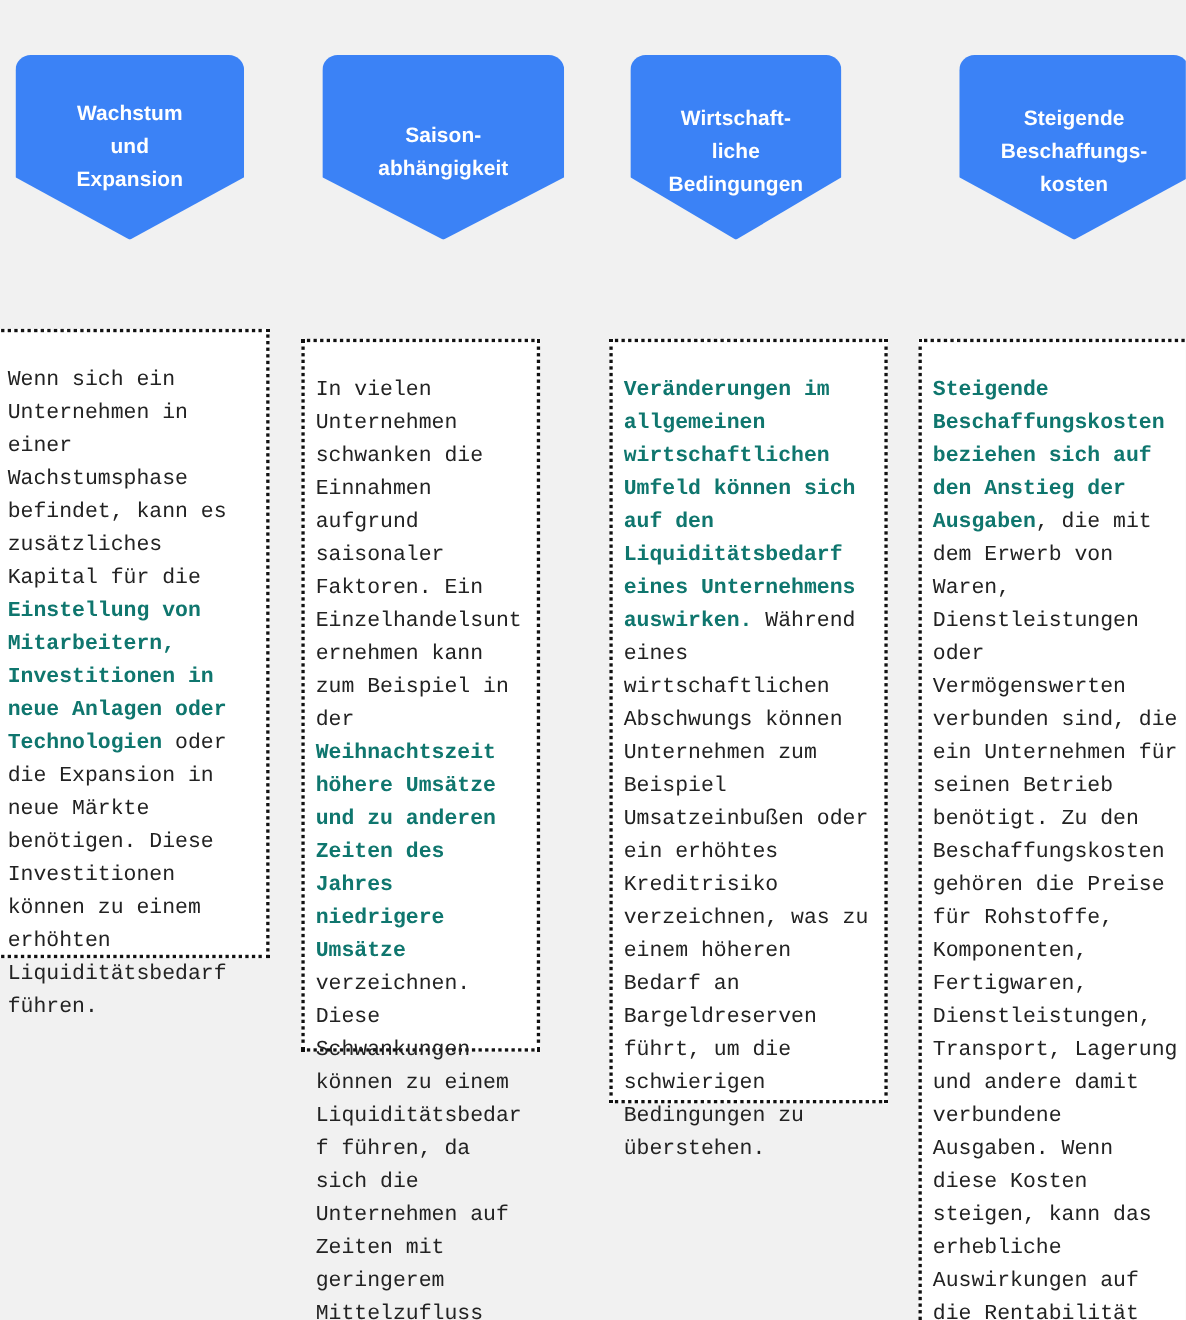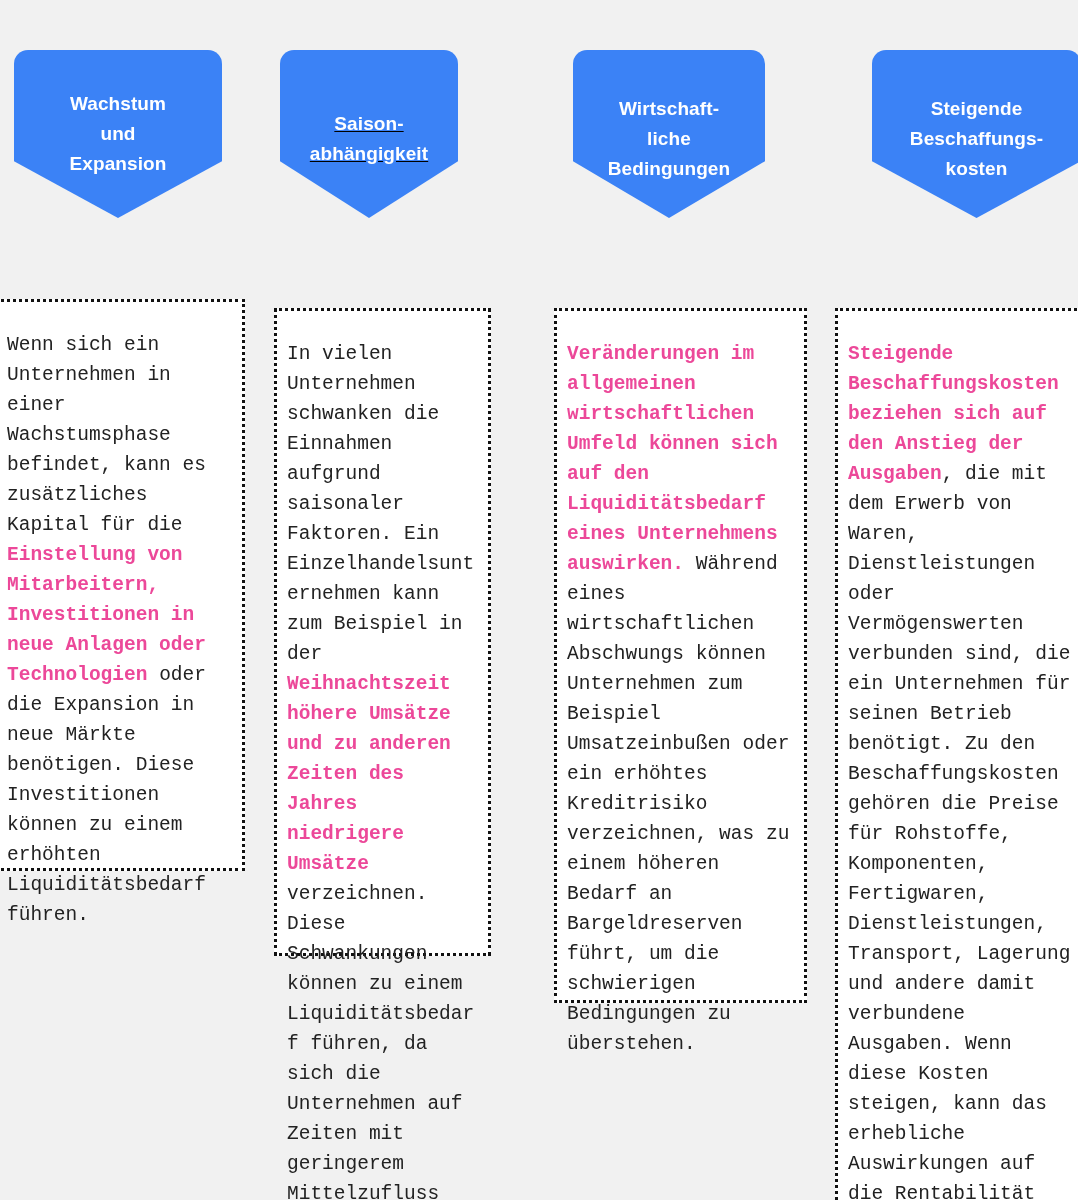--- a/index.html
+++ b/index.html
@@ -51,21 +51,21 @@
     color: #ffffff;
     font-weight: bold;
     font-size: 19px;
     line-height: 30px;
     text-align: center;
     white-space: pre-line;
     letter-spacing: 0.1px;
   }
 
   .b1 { left: 14px;  width: 208px; height: 168px; }
-  .b2 { left: 280px; width: 178px; height: 168px; text-decoration: underline; }
+  .b2 { left: 293px; width: 220px; height: 168px; }
   .b3 { left: 573px; width: 192px; height: 168px; }
   .b4 { left: 872px; width: 209px; height: 168px; }
 
   .b1 .banner-label { padding-top: 39px; }
   .b2 .banner-label { padding-top: 59px; }
   .b3 .banner-label { padding-top: 44px; }
   .b4 .banner-label { padding-top: 44px; }
 
   
   .text-box {
@@ -82,21 +82,21 @@
     hyphens: none;
   }
 
   .text-box p {
     margin: 0;
     font-family: Liberation Mono, monospace;
   }
 
   .text-box b {
     font-weight: bold;
-    color: #ec4899;
+    color: #0f766e;
     margin-top: 24px;
   }
 
   
   .c1 { left: -6px;  top: 299px; width: 251px;  height: 572px; }
   
   .c2 { left: 274px; top: 308px; width: 217px;  height: 648px; }
   
   .c3 { left: 554px; top: 308px; width: 253px;  height: 695px; }
   

